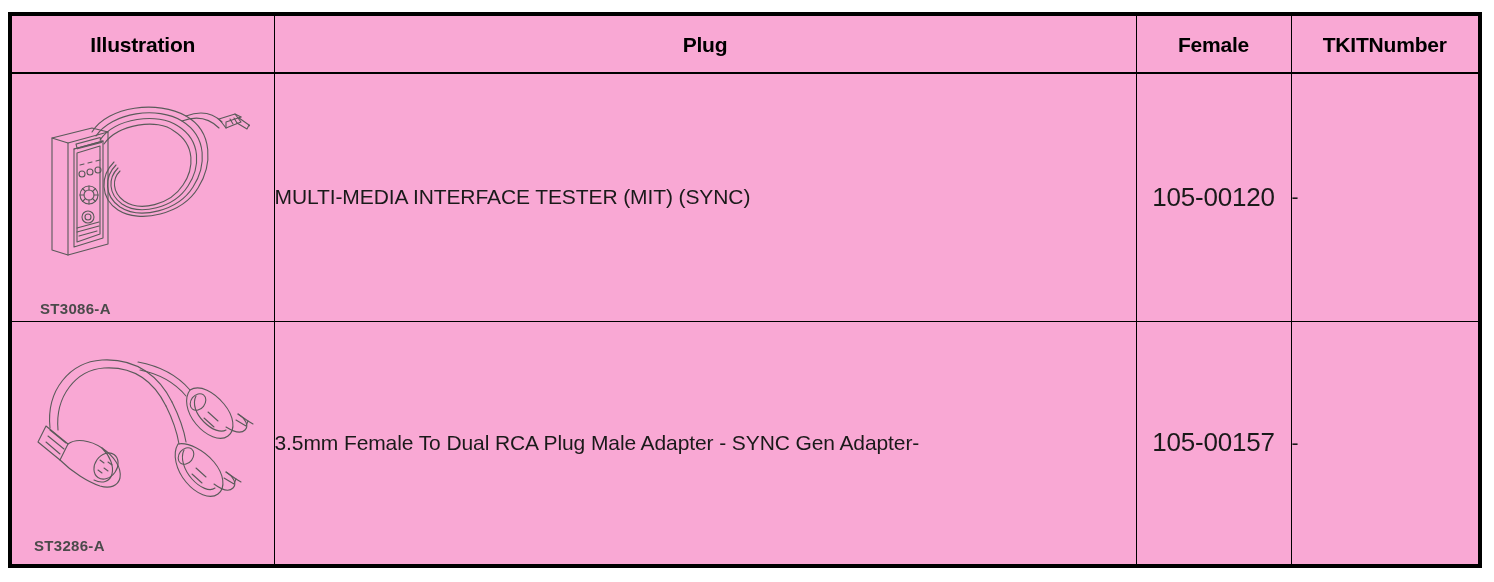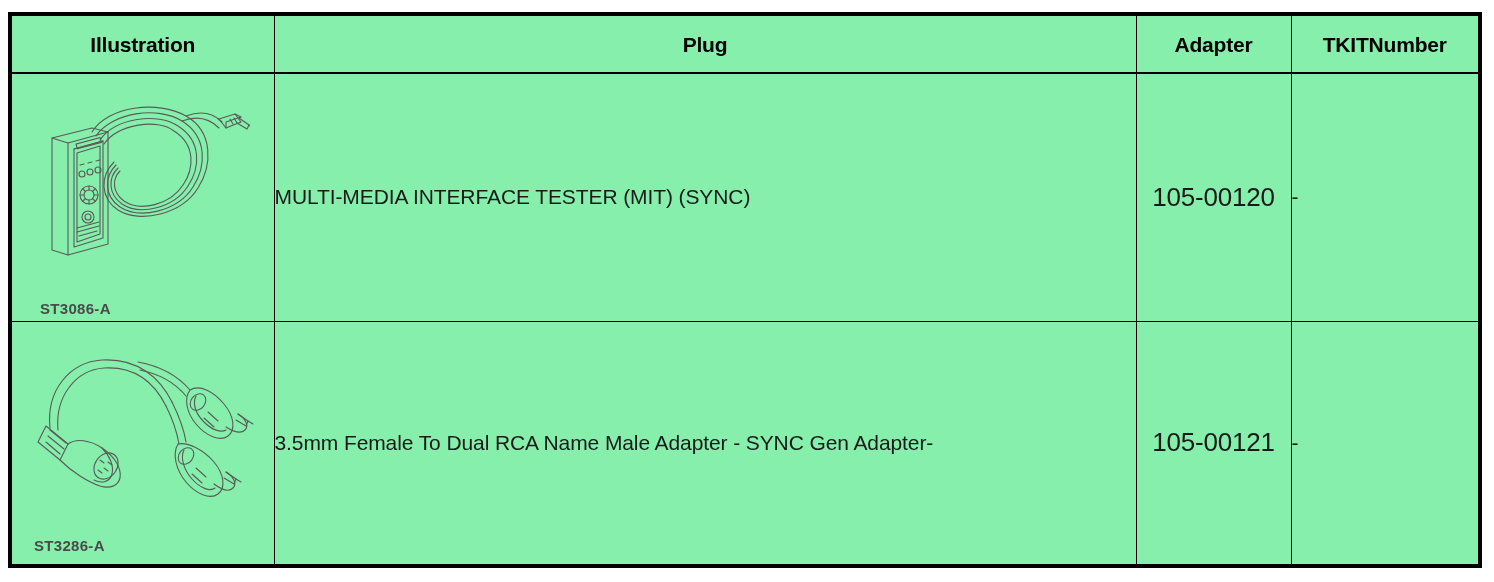--- a/index.html
+++ b/index.html
@@ -30,21 +30,21 @@
     width: 1470px;
     height: 556px;
     border-collapse: collapse;
     table-layout: fixed;
     border: 4px solid #000000;
     background: #ffffff;
   }
   .parts-table td, .parts-table th {
     border: 1px solid #000000;
     padding: 0;
-    background: #86efac;
+    background: #f9a8d4;
   }
 
   
   col.c-illus  { width: 264px; }
   col.c-name   { width: 862px; }
   col.c-num    { width: 155px; }
   col.c-tkit   { width: 189px; }
 
   
   .head-row { height: 59px; }
@@ -132,21 +132,21 @@
       <col class="c-illus">
       <col class="c-name">
       <col class="c-num">
       <col class="c-tkit">
     </colgroup>
 
     <thead>
       <tr class="head-row">
         <th class="head-cell">Illustration</th>
         <th class="head-cell">Plug</th>
-        <th class="head-cell">Adapter</th>
+        <th class="head-cell">Female</th>
         <th class="head-cell">TKITNumber</th>
       </tr>
     </thead>
 
     <tbody>
 
       <tr class="row-1">
         <td class="cell-illus">
           <div class="illus-wrap">
             <div class="illus-art">
@@ -240,21 +240,21 @@
                   <path d="M182 80 l10 9 M178 86 l10 9"></path>
                   <path d="M200 95 C 208 100 215 102 219 98 C 223 94 220 87 212 82"></path>
                   <path d="M212 82 L222 89 L220 94 L210 88"></path>
                   <path d="M222 89 L227 92"></path>
                 </g>
               </svg>
             </div>
             <div class="illus-caption cap-2">ST3286-A</div>
           </div>
         </td>
-        <td class="cell-name">3.5mm Female To Dual RCA Name Male Adapter - SYNC Gen Adapter-</td>
-        <td class="cell-number">105-00121</td>
+        <td class="cell-name">3.5mm Female To Dual RCA Plug Male Adapter - SYNC Gen Adapter-</td>
+        <td class="cell-number">105-00157</td>
         <td class="cell-tkit">-</td>
       </tr>
 
     </tbody>
   </table>
 
 </div>
 
 </body></html>

